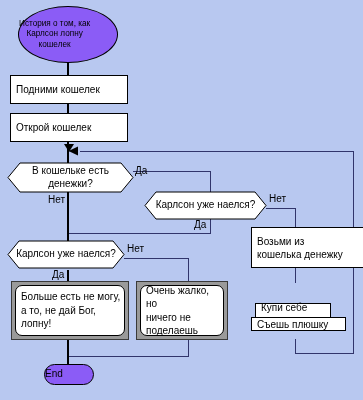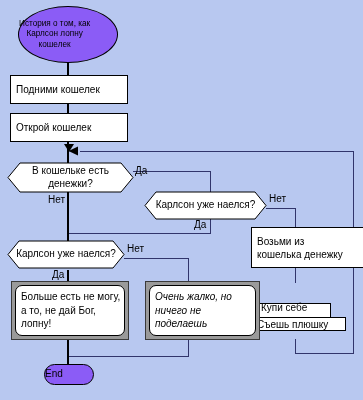--- a/index.html
+++ b/index.html
@@ -210,21 +210,21 @@
   <div class="node framed" style="left:11px; top:281px; width:118px; height:59px;">
     <div class="inner t8">
       <div>
         <div>Больше есть не могу,</div>
         <div>а то, не дай Бог,</div>
         <div>лопну!</div>
       </div>
     </div>
   </div>
 
-  <div class="node framed" style="left:145px; top:281px; width:115px; height:59px;font-style:italic;">
+  <div class="node framed" style="left:136px; top:281px; width:92px; height:59px;">
     <div class="inner t8">
       <div>
         <div>Очень жалко, но</div>
         <div>ничего не</div>
         <div>поделаешь</div>
       </div>
     </div>
   </div>
 
   <div class="node terminator pill t9" style="left:44px; top:364px; width:50px; height:21px;">

